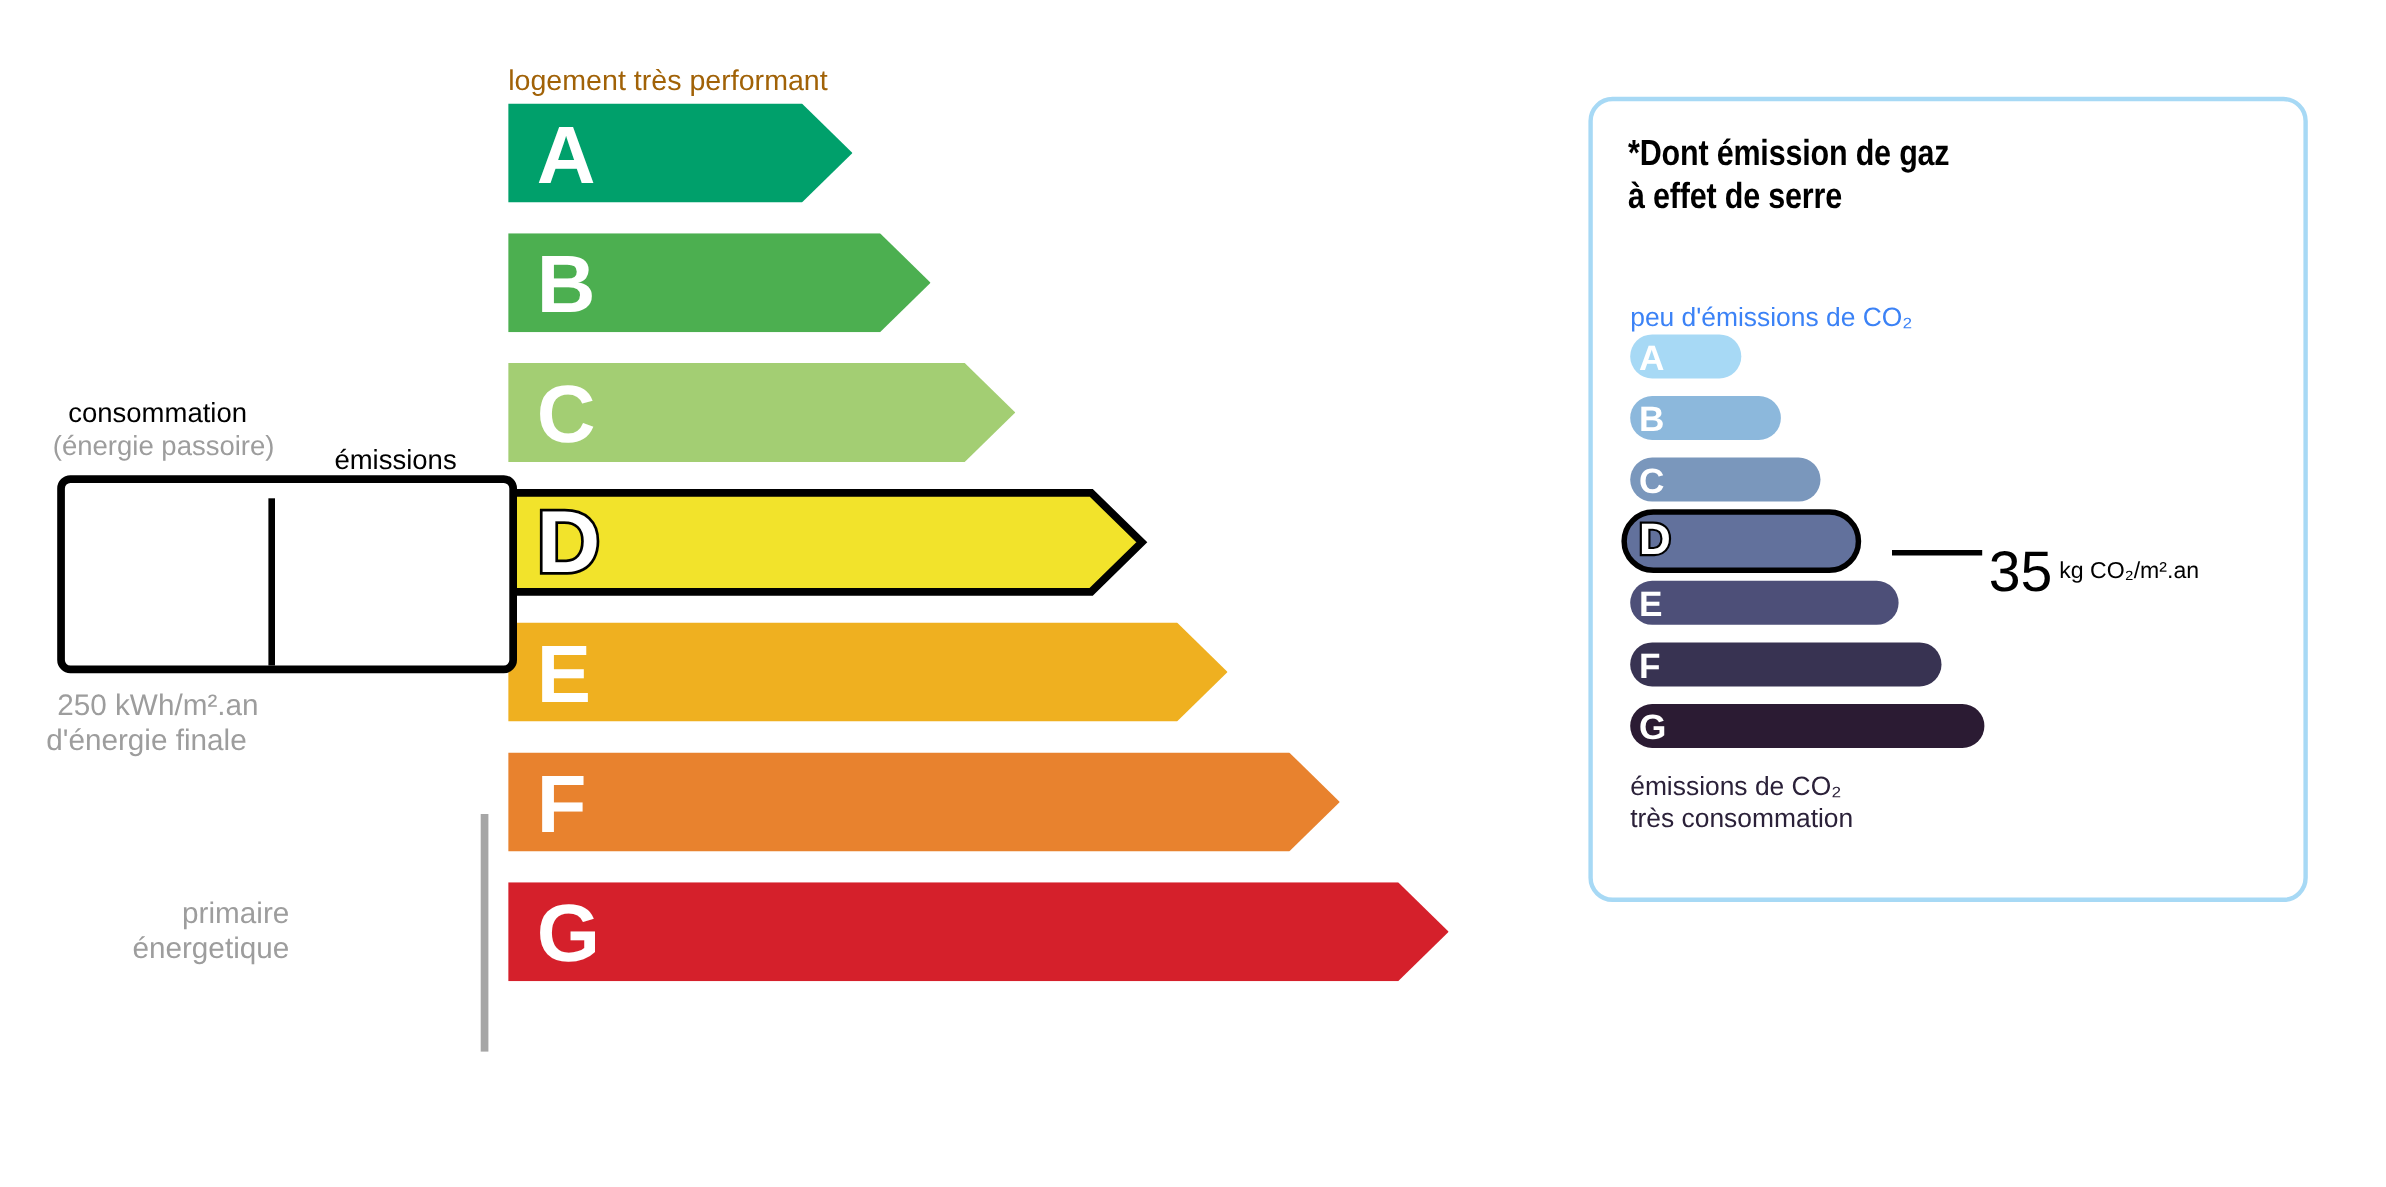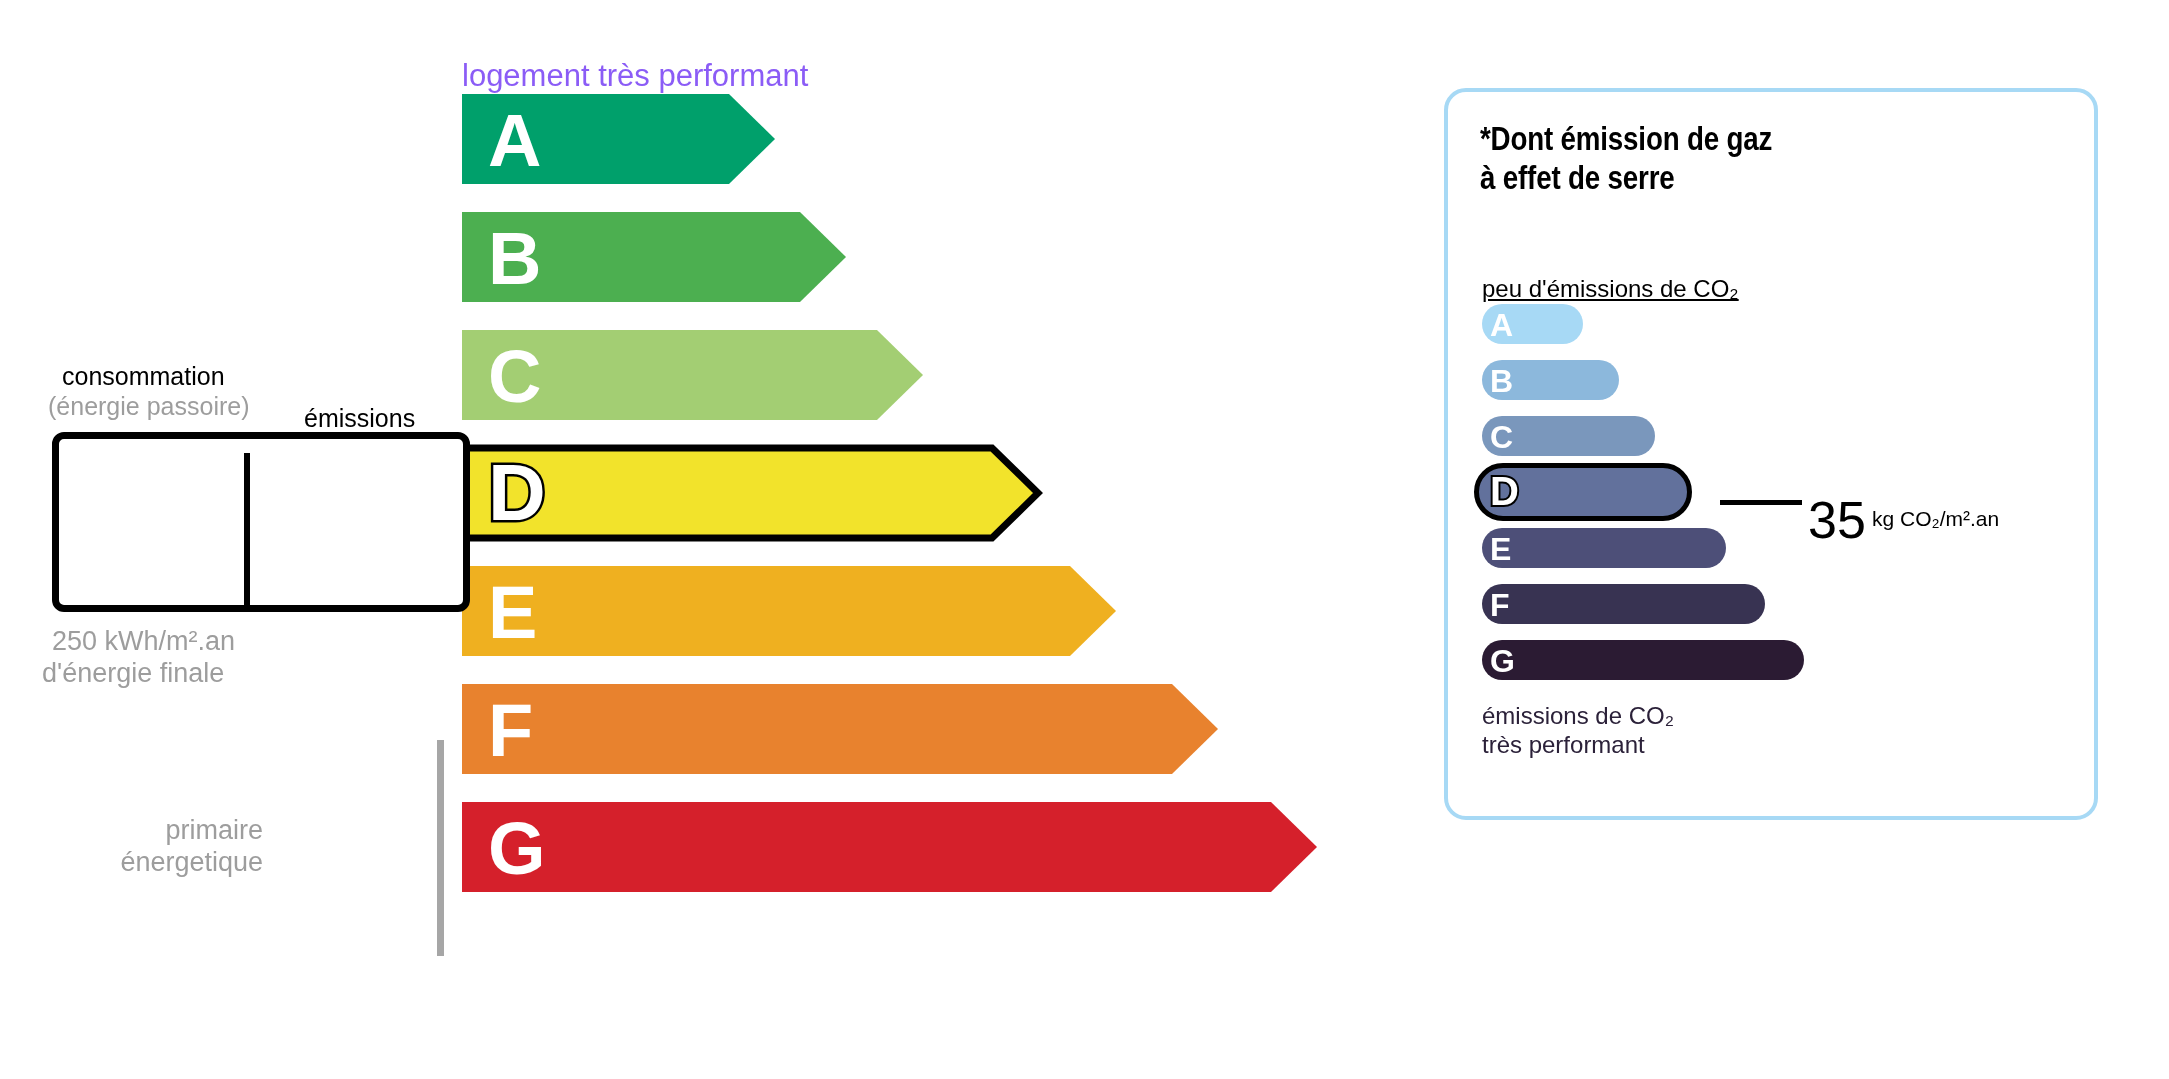--- a/index.html
+++ b/index.html
@@ -9,22 +9,22 @@
     background:#ffffff;
     font-family:"Liberation Sans","DejaVu Sans",sans-serif;
     overflow:hidden;
     position:relative;
   }
   .stage{position:absolute;left:0;top:0;width:2169px;height:1079px;}
 
   
   .top-label{
     position:absolute;
-    font-size:31px;
-    color:#8b5cf6;
+    font-size:26px;
+    color:#a16207;
     white-space:nowrap;
     letter-spacing:0px;
   }
   .bottom-label{
     position:absolute;
     font-size:27px;
     color:#E3262F;
     white-space:nowrap;
   }
   .energy-row{position:absolute;}
@@ -119,23 +119,22 @@
     color:#000;
     line-height:1.18;
     white-space:pre-line;
     transform:scaleX(0.84);
     transform-origin:left top;
     letter-spacing:-0.2px;
   }
   .co2-top-label{
     position:absolute;
     font-size:24px;
-    color:#000000;
-    white-space:nowrap;
-    text-decoration:underline;
+    color:#3b82f6;
+    white-space:nowrap;
   }
   .co2-bottom-label{
     position:absolute;
     font-size:24px;
     color:#2B2139;
     line-height:1.2;
     white-space:pre-line;
   }
   .co2-bar{
     position:absolute;
@@ -274,15 +273,15 @@
       <div class="co2-letter" style="left: 1490px; top: 589px;">F</div>
       <div class="co2-bar" style="left: 1482px; top: 640px; width: 322px; height: 40px; background: rgb(43, 27, 51);"></div>
       <div class="co2-letter" style="left: 1490px; top: 645px;">G</div>
     </div>
 
   <div class="leader" style="left:1720px;top:500px;width:82px;"></div>
   <div class="co2-value" style="left:1808px;top:478px;">35</div>
   <div class="co2-unit" style="left:1872px;top:508px;">kg CO₂/m².an</div>
 
   <div class="co2-bottom-label" style="left:1482px;top:702px;">émissions de CO₂
-très performant</div>
+très consommation</div>
 
 </div>
 
 </body></html>

